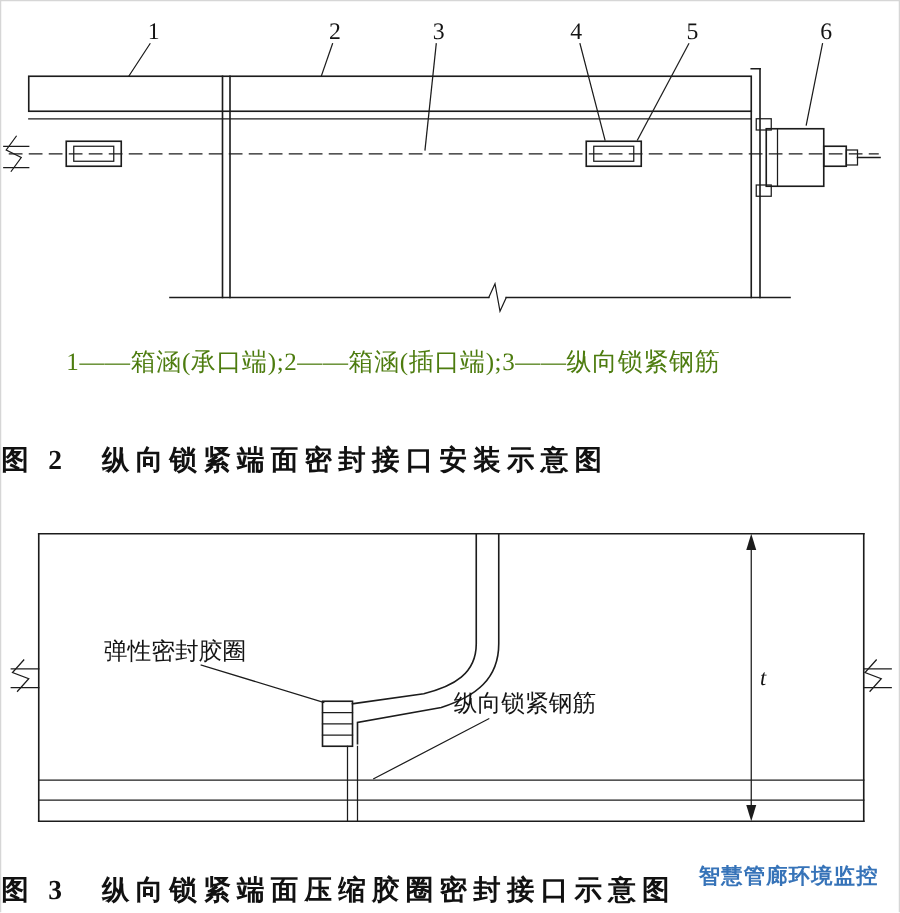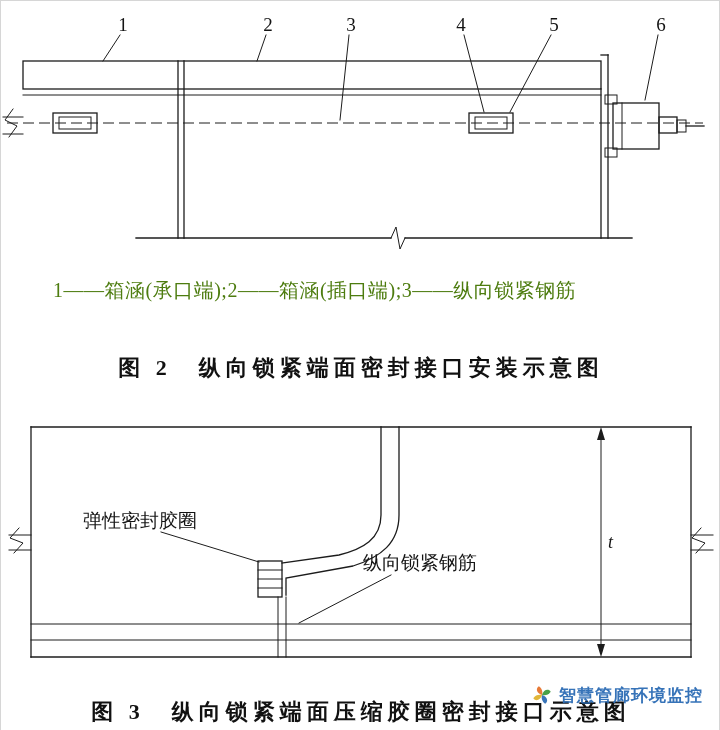--- a/index.html
+++ b/index.html
@@ -18,26 +18,26 @@
   .arrow{fill:#1c1c1c;stroke:none;}
   svg text{fill:#141414;font-family:"Liberation Serif","DejaVu Serif",serif;}
   .callout{font-size:19px;text-anchor:middle;}
   .lbl{font-size:19px;}
   .dim{font-size:18px;font-style:italic;}
   .legend{
     position:absolute;left:28px;top:272px;width:664px;
     font-size:20px;line-height:35px;color:#4d7c0f;letter-spacing:0.5px;margin-left:24px;
   }
   .caption{
-    position:absolute;left:0;width:720px;text-align:center;
+    position:absolute;left:0;width:720px;
     font-size:22px;font-weight:bold;color:#111;letter-spacing:5px;
   }
   .watermark{
     position:absolute;top:682px;right:16px;height:24px;
-    display:flex;align-items:center;gap:6px;opacity:0.95;
+    display:flex;align-items:center;gap:6px;opacity:0.95;flex-direction:column;
   }
   .wm-text{
     color:#2c6cb5;font-weight:bold;font-size:17px;letter-spacing:1px;
     font-family:"Liberation Sans","DejaVu Sans",sans-serif;
   }
   .wm-logo{width:22px;height:22px;display:block;}
 </style>
 </head>
 <body>
 

